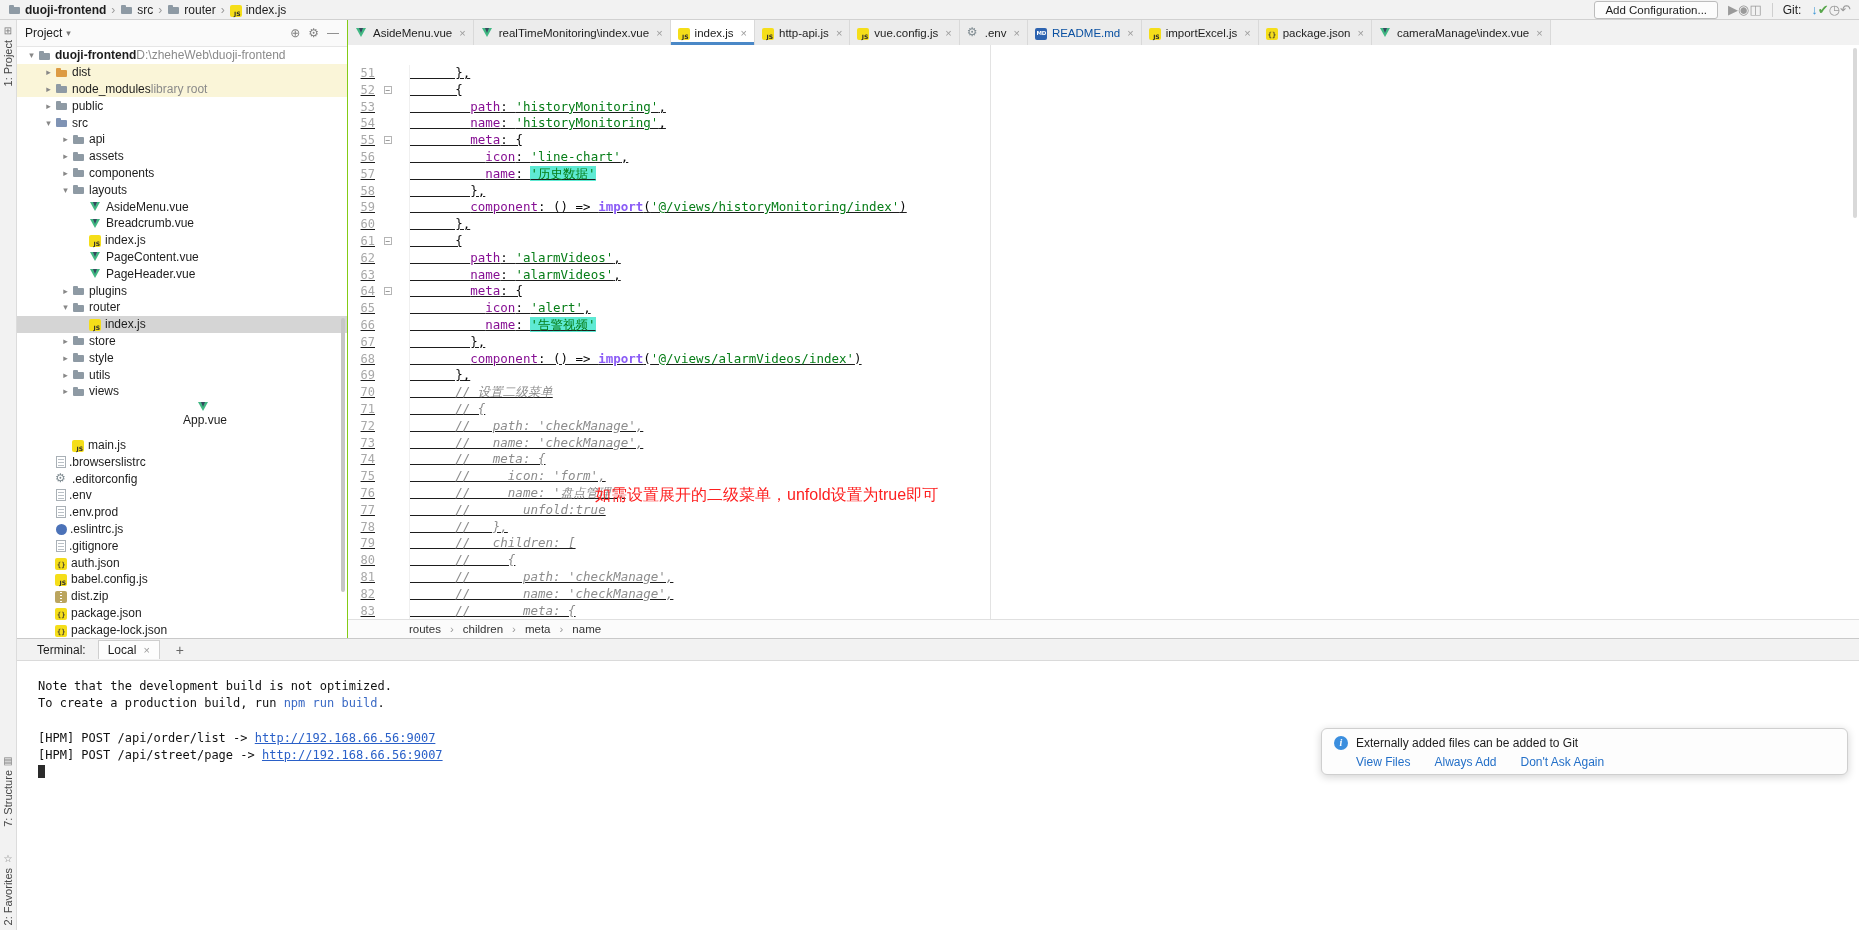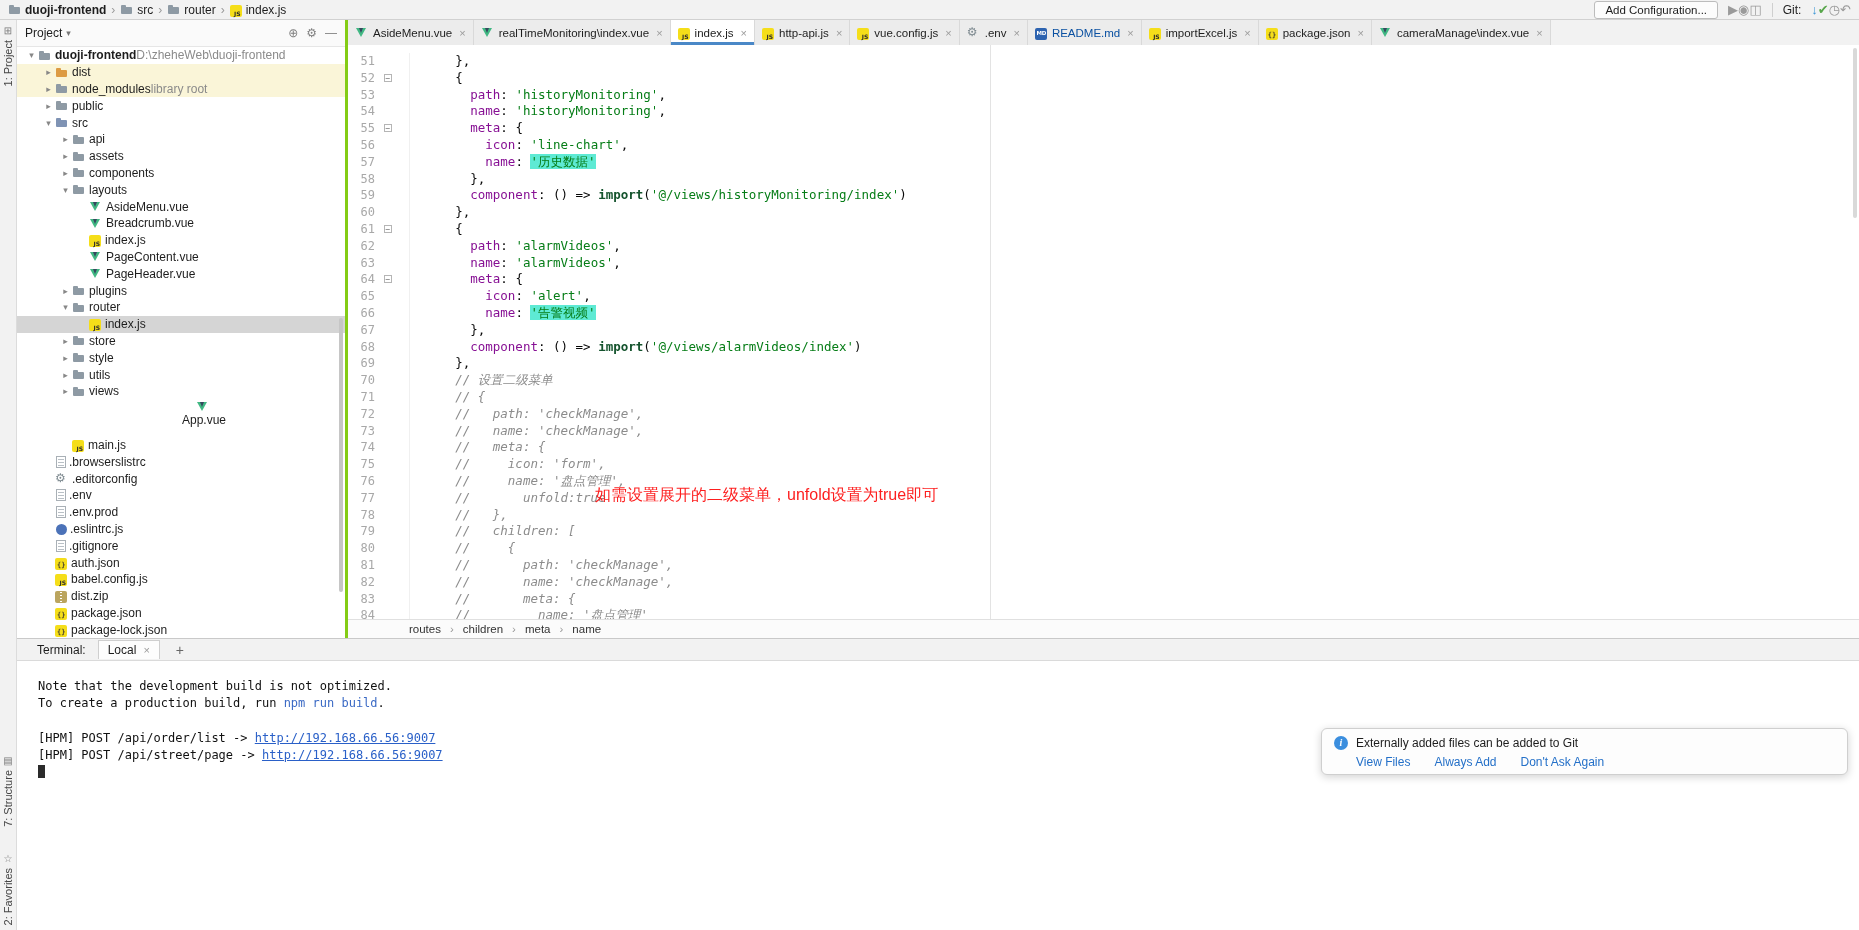--- a/index.html
+++ b/index.html
@@ -23,21 +23,21 @@
   
   #activity{position:absolute;left:0;top:20px;bottom:0;width:17px;background:#f2f2f2;
             border-right:1px solid #dcdcdc;display:flex;flex-direction:column;
             justify-content:space-between;align-items:center;padding:5px 0;box-sizing:border-box;}
   .act-group{display:flex;flex-direction:column;align-items:center;gap:4px;}
   .act-ico{font-size:10px;color:#7a7a7a;}
   .vtext{writing-mode:vertical-rl;transform:rotate(180deg);font-size:11px;color:#454545;}
   #act-bottom{display:flex;flex-direction:column;gap:26px;align-items:center;}
   
   #project{position:absolute;left:17px;top:20px;width:331px;height:618px;background:#fff;
-           border-right:3px solid #84cc16;box-sizing:border-box;overflow:hidden;}
+           border-right:1px solid #84cc16;box-sizing:border-box;overflow:hidden;}
   #pp-header{height:26px;display:flex;align-items:center;padding:0 8px;background:#fafafa;
              border-bottom:1px solid #e6e6e6;gap:4px;}
   #pp-title{font-weight:normal;}
   #pp-caret{color:#777;font-size:9px;}
   #pp-tools{margin-left:auto;display:flex;gap:8px;color:#828282;font-size:12px;}
   #pp-tree{position:absolute;top:27px;left:0;right:0;bottom:0;overflow:hidden;}
   .trow{display:flex;align-items:center;height:16.8px;white-space:nowrap;cursor:default;}
   .trow.ylw{background:#faf5d8;}
   .trow.sel{background:#d5d5d5;}
   .chev{width:13px;flex:none;color:#878787;font-size:9px;text-align:center;}
@@ -68,31 +68,31 @@
   .ic-zip::before{content:'';position:absolute;left:5px;top:1px;bottom:1px;width:2px;
                   background:repeating-linear-gradient(#fff 0,#fff 1px,transparent 1px,transparent 3px);}
   
   #editor{position:absolute;left:348px;top:20px;right:0;height:618px;background:#fff;}
   #tabbar{height:25px;background:#f2f2f2;border-bottom:1px solid #d1d1d1;display:flex;align-items:stretch;overflow:hidden;}
   .tab{display:flex;align-items:center;gap:5px;padding:0 7px;border-right:1px solid #d9d9d9;font-size:11.5px;background:#ececec;cursor:default;}
   .tab.active{background:#fff;box-shadow:inset 0 -3px 0 #4a88c7;}
   .tclose{color:#9b9b9b;font-size:11px;margin-left:2px;}
   #code{position:absolute;top:25px;left:0;right:0;bottom:18px;overflow:hidden;background:#fff;}
   #margin-guide{position:absolute;left:642px;top:0;bottom:0;width:1px;background:#e3e3e3;}
-  #code-lines{padding-top:8px;position:relative;}
+  #code-lines{padding-top:20px;position:relative;text-decoration:underline;}
   .cline{display:flex;height:16.8px;}
   .ln{width:27px;flex:none;text-align:right;color:#a8a8a8;font:12px/16.8px "DejaVu Sans Mono",monospace;}
   .foldcol{width:34px;flex:none;position:relative;border-right:1px solid #f0f0f0;margin-right:0;}
   .foldbox{position:absolute;left:9px;top:4px;width:8px;height:8px;border:1px solid #b5b5b5;background:#fff;
            font:8px/7px "DejaVu Sans Mono",monospace;color:#6d6d6d;text-align:center;box-sizing:border-box;}
   .cl{font:12.5px/16.8px "DejaVu Sans Mono",monospace;white-space:pre;color:#080808;}
   .tk-k{color:#871094;}
   .tk-s{color:#067d17;}
   .tk-sh{color:#067d17;background:#5eead4;}
-  .tk-kw{color:#14532d;font-weight:bold;margin-top:24px;}
+  .tk-kw{color:#8b5cf6;font-weight:bold;margin-top:24px;}
   .tk-c{color:#8c8c8c;font-style:italic;}
   #annotation{position:absolute;left:247px;top:440px;color:#fd1f1f;font-size:16px;white-space:nowrap;}
   #ed-scroll{position:absolute;right:2px;top:3px;width:4px;height:170px;background:#d9d9d9;border-radius:2px;}
   #crumbbar{position:absolute;left:0;right:0;bottom:0;height:18px;background:#fbfbfb;border-top:1px solid #e0e0e0;
             display:flex;align-items:center;padding-left:61px;gap:7px;font-size:11.5px;color:#333;}
   .bcrumb{cursor:default;}
   
   #terminal{position:absolute;left:17px;top:638px;right:0;bottom:0;background:#fff;}
   #term-header{height:23px;background:#f2f2f2;border-top:1px solid #c9c9c9;border-bottom:1px solid #dadada;
                display:flex;align-items:center;padding-left:20px;gap:12px;box-sizing:border-box;}

